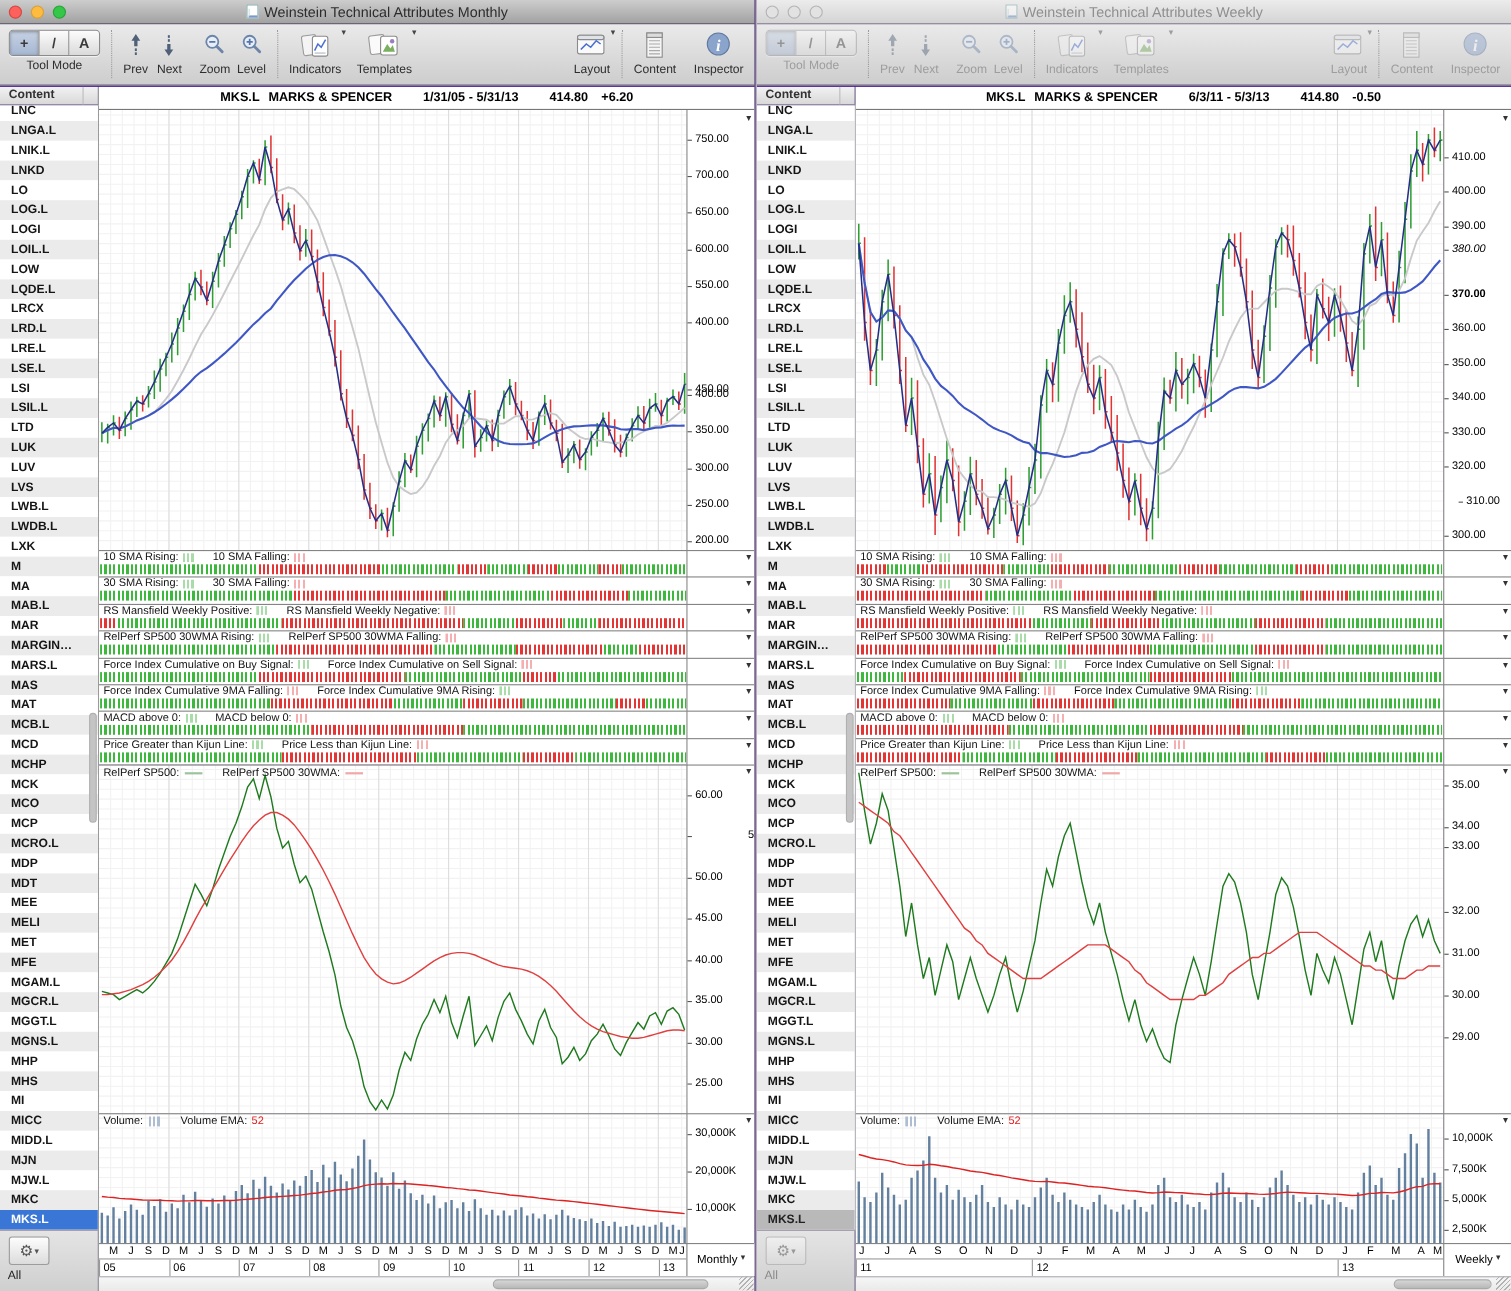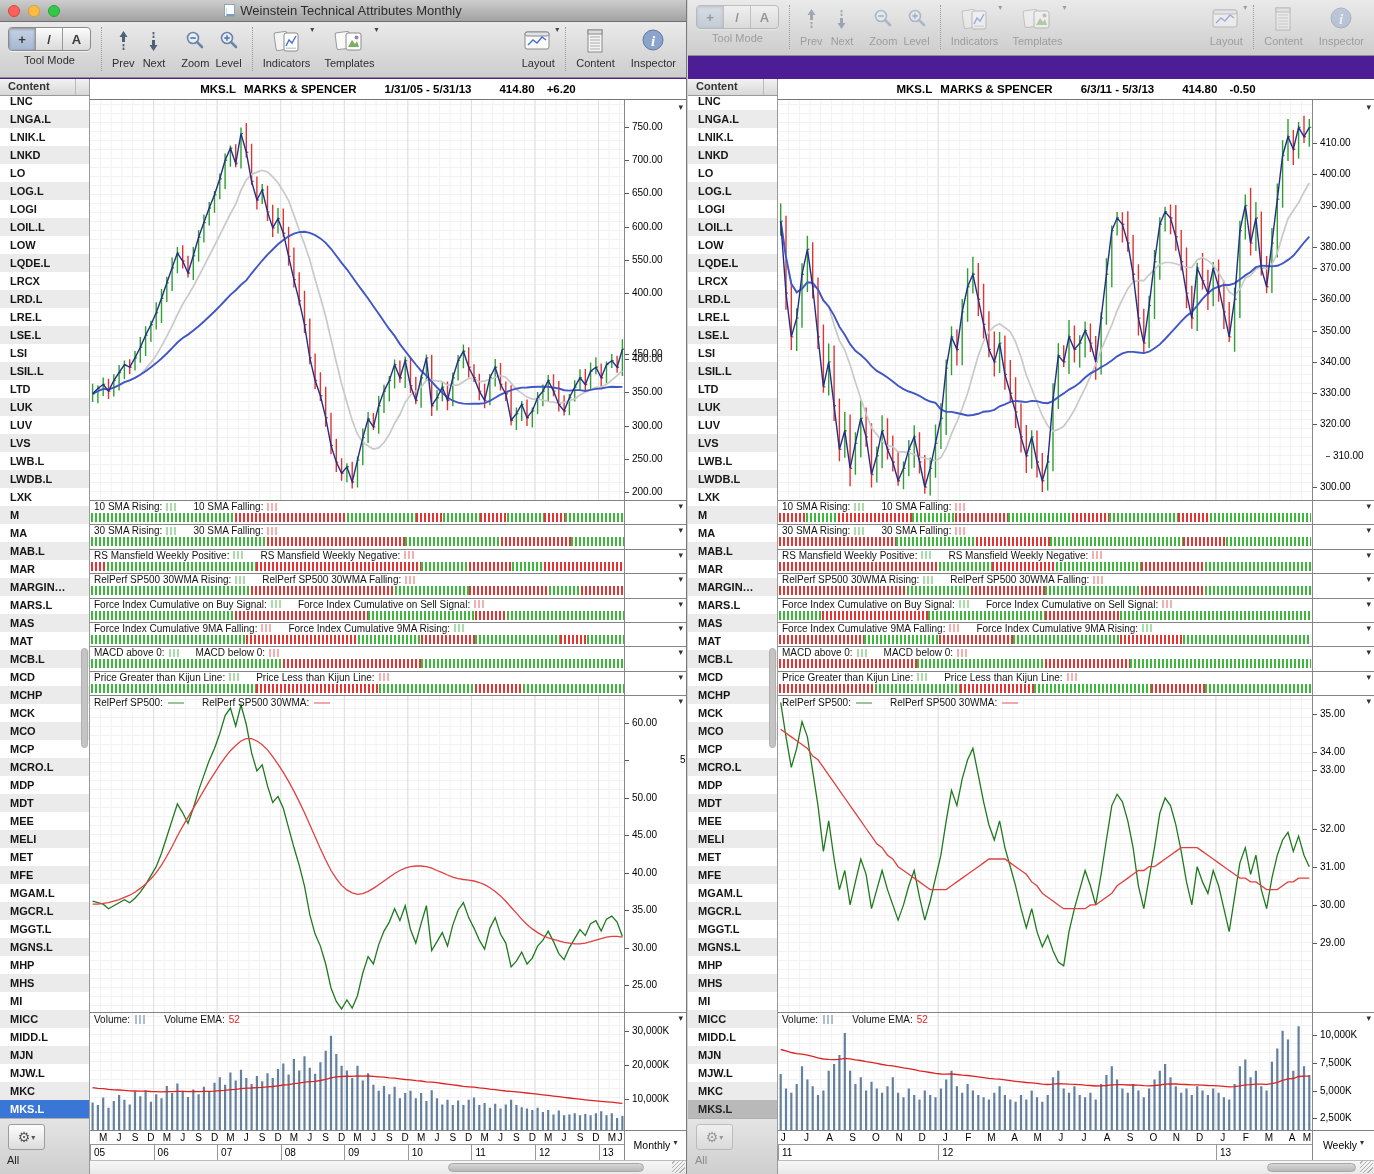--- a/index.html
+++ b/index.html
@@ -601,20 +601,31 @@
     <div class="sep" style="top: 573.1px;"></div>
     <div class="sep" style="top: 597.5px;"></div>
     <div class="sep" style="top: 621.9px;"></div>
     <div class="sep" style="top: 646.3px;"></div>
     <div class="sep" style="top: 670.6px;"></div>
     <div class="sep" style="top: 695px;"></div>
     <div class="sep" style="top: 1012px;"></div>
   </div>
 
 <div class="win inactive" id="w1">
+  <div class="titlebar">
+    <div class="lights">
+      <span class="light"></span>
+      <span class="light"></span>
+      <span class="light"></span>
+    </div>
+    <div class="title">
+        <span class="doc-icon"></span>
+      <span>Weinstein Technical Attributes Weekly</span>
+      </div>
+  </div>
   <div class="toolbar">
     <div class="tgroup">
       <div class="seg">
         <div class="segcell sel">+</div>
         <div class="segcell">/</div>
         <div class="segcell">A</div>
       </div>
       <div class="tlabel">Tool Mode</div>
     </div>
     <div class="vsep"></div>
@@ -1005,22 +1016,22 @@
   </div>
   <div class="tb-border"></div>
   <div class="pcell">
     <span>Weekly</span>
       <span class="dd">▾</span>
   </div>
   <div class="axiscol">
       <div class="alab" style="top: 37px;">410.00</div>
       <div class="alab" style="top: 68.3px;">400.00</div>
       <div class="alab" style="top: 99.5px;">390.00</div>
-      <div class="alab" style="top: 141px;">380.00</div>
-      <div class="alab" style="top: 162.1px;">370.00</div>
+      <div class="alab" style="top: 121px; font-style: italic;">380.00</div>
+      <div class="alab" style="top: 162.1px; font-weight: bold;">370.00</div>
       <div class="alab" style="top: 193.3px;">360.00</div>
       <div class="alab" style="top: 224.6px;">350.00</div>
       <div class="alab" style="top: 255.9px;">340.00</div>
       <div class="alab" style="top: 287.2px;">330.00</div>
       <div class="alab" style="top: 318.4px;">320.00</div>
       <div class="alab" style="top: 349.7px; margin-left: 13px;">310.00</div>
       <div class="alab" style="top: 381px;">300.00</div>
       <div class="alab" style="top: 608px;">35.00</div>
       <div class="alab" style="top: 646.2px;">34.00</div>
       <div class="alab" style="top: 664px;">33.00</div>

